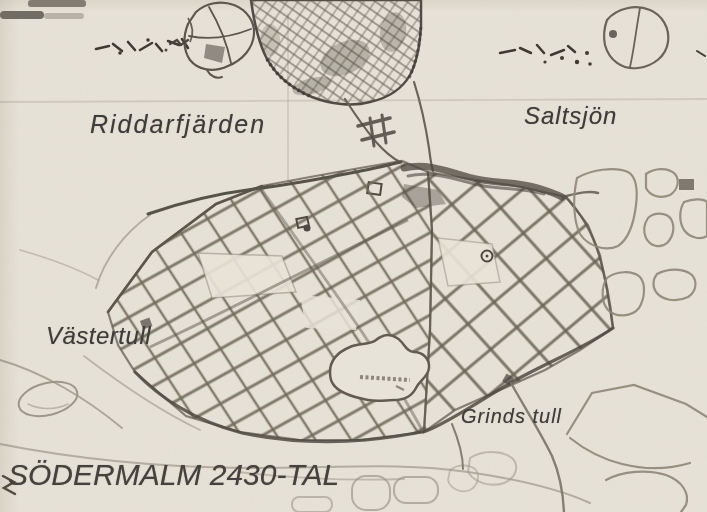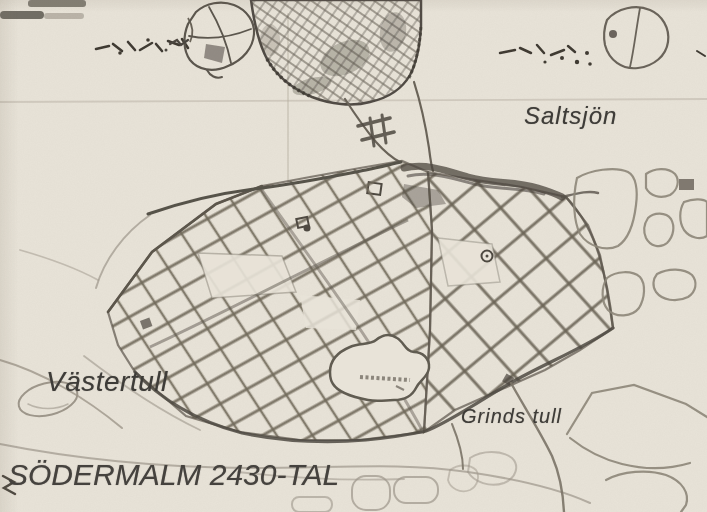--- a/index.html
+++ b/index.html
@@ -12,21 +12,21 @@
   .map-label{
     position:absolute;
     font-style:italic;
     color:#3e3c38;
     white-space:nowrap;
     text-shadow:0 0 1px rgba(62,60,56,.45);
     user-select:none;
   }
   .lbl-riddarfjarden{left:90px;top:110px;font-size:25px;letter-spacing:2px;}
   .lbl-saltsjon{left:524px;top:102px;font-size:24px;letter-spacing:1px;text-align:right;}
-  .lbl-vastertull{left:46px;top:322px;font-size:28px;letter-spacing:.5px;margin-top:44px;}
+  .lbl-vastertull{left:46px;top:322px;font-size:24px;letter-spacing:.5px;}
   .lbl-grindstull{left:461px;top:405px;font-size:20px;letter-spacing:1px;}
   .lbl-title{
     left:8px;top:458px;font-size:30px;letter-spacing:0px;
     color:#45423e;text-shadow:0 0 1px rgba(69,66,62,.5);
   }
 </style>
 </head>
 <body>
 
 <div class="stage">
@@ -223,18 +223,19 @@
       <path d="M511,383 C526,410 541,433 552,456 C559,472 563,491 564,512" stroke="#7b7467" stroke-width="2.4"></path>
       <path d="M452,424 C459,441 463,456 463,469" stroke="#7b7467" stroke-width="2"></path>
     </g>
 
     </g>
 
     <rect width="18" height="512" fill="url(#vigL)"></rect>
     <rect width="707" height="12" fill="url(#vigT)"></rect>
   </svg>
 
+  <div class="map-label lbl-riddarfjarden">Riddarfjärden</div>
   <div class="map-label lbl-saltsjon">Saltsjön</div>
   <div class="map-label lbl-vastertull">Västertull</div>
   <div class="map-label lbl-grindstull">Grinds tull</div>
   <div class="map-label lbl-title">SÖDERMALM 2430-TAL</div>
 
 </div>
 
 </body></html>

